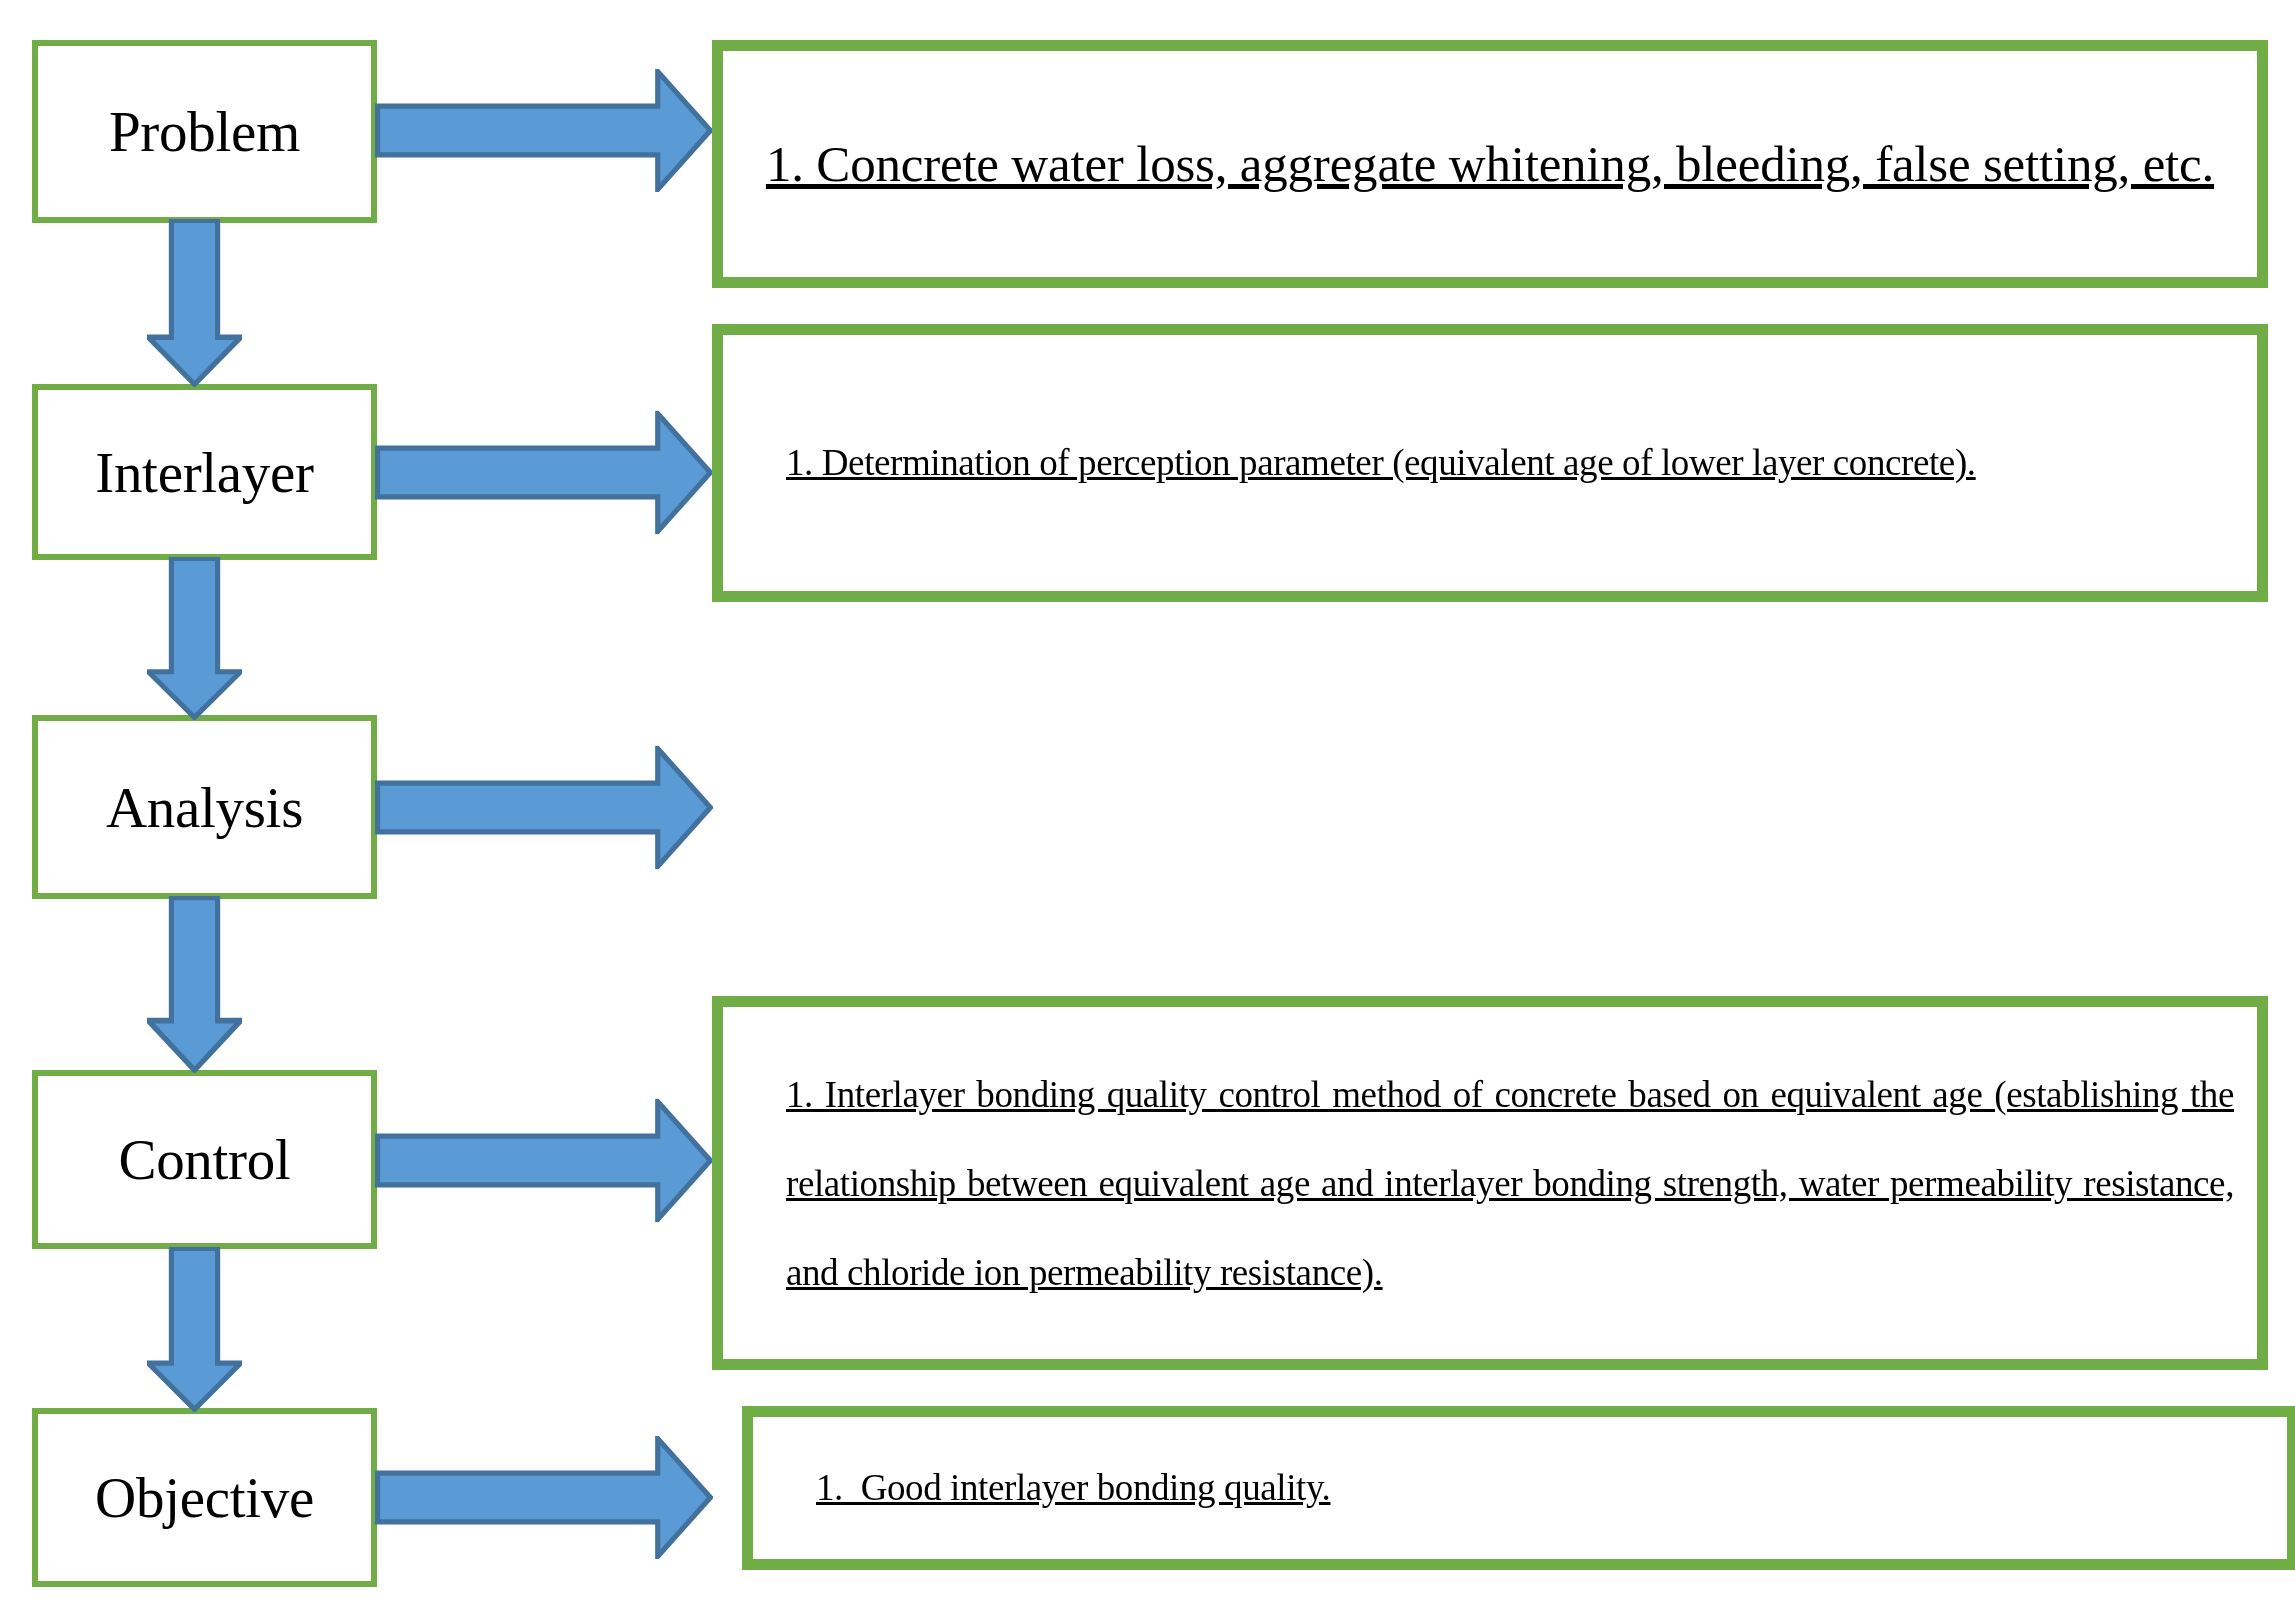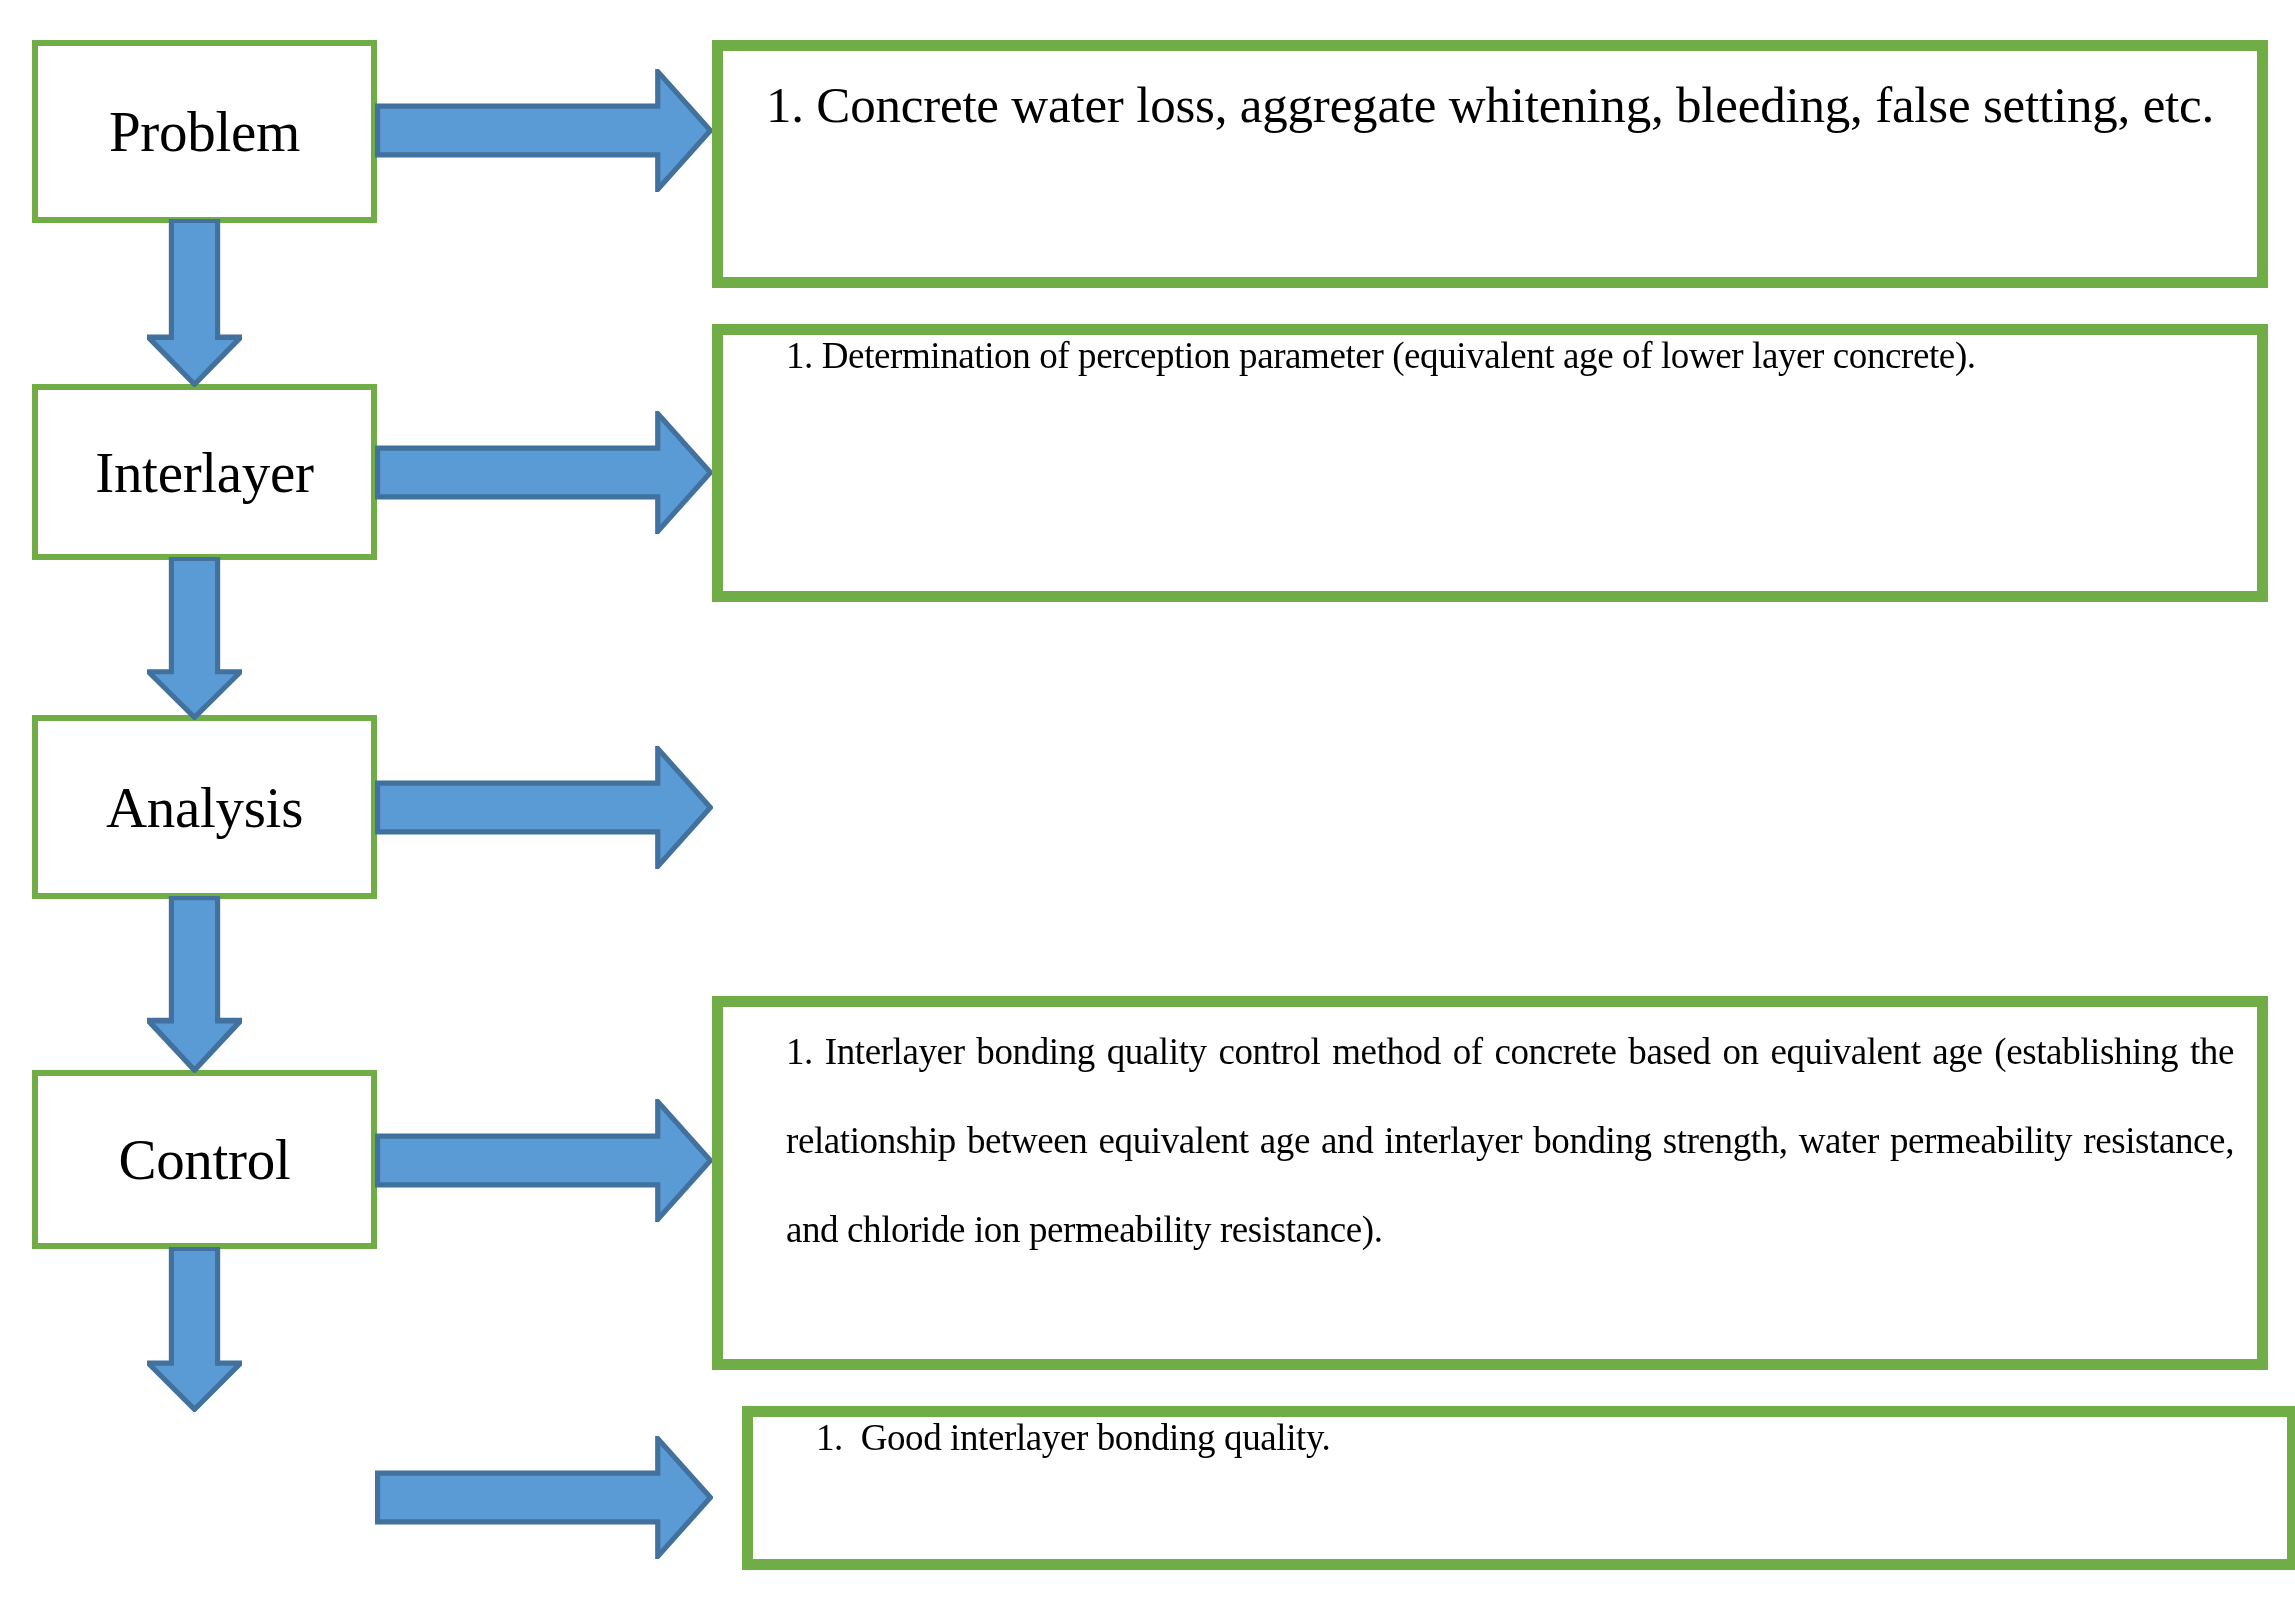--- a/index.html
+++ b/index.html
@@ -38,21 +38,23 @@
   }
   
   .detail-box{
     position:absolute;
     left:712px;
     width:1556px;
     border:11.6px solid var(--green);
     background:#ffffff;
     display:flex;
     flex-direction:column;
+    justify-content:center;
     padding:0 23px 0 63px;
+    text-decoration:underline;
   }
   .detail-box.centered{
     align-items:center;
     text-align:center;
     padding:0 28px;
   }
   .detail-line{
     font-size:37px;
     letter-spacing:-0.4px;
     line-height:1.12;
@@ -91,20 +93,23 @@
     <span class="stage-label">Problem</span>
   </div>
   <div class="stage-box" style="top:384px;height:176px;">
     <span class="stage-label">Interlayer</span>
   </div>
   <div class="stage-box" style="top:715px;height:184px;">
     <span class="stage-label">Analysis</span>
   </div>
   <div class="stage-box" style="top:1070px;height:179px;">
     <span class="stage-label">Control</span>
+  </div>
+  <div class="stage-box" style="top:1408px;height:179px;">
+    <span class="stage-label">Objective</span>
   </div>
 
   <svg class="arrow" style="left:147px;top:219px;" width="95" height="168" viewBox="0 0 74 125" preserveAspectRatio="none">
     <polygon points="19,1 55,1 55,88 73,88 37,123 1,88 19,88"></polygon>
   </svg>
   <svg class="arrow" style="left:147px;top:557px;" width="95" height="163" viewBox="0 0 74 125" preserveAspectRatio="none">
     <polygon points="19,1 55,1 55,88 73,88 37,123 1,88 19,88"></polygon>
   </svg>
   <svg class="arrow" style="left:147px;top:896px;" width="95" height="177" viewBox="0 0 74 125" preserveAspectRatio="none">
     <polygon points="19,1 55,1 55,88 73,88 37,123 1,88 19,88"></polygon>

